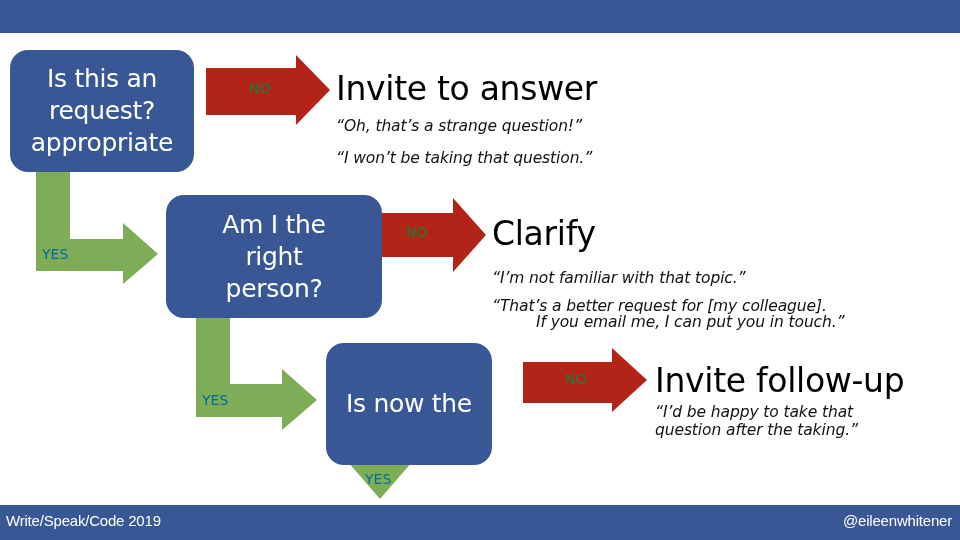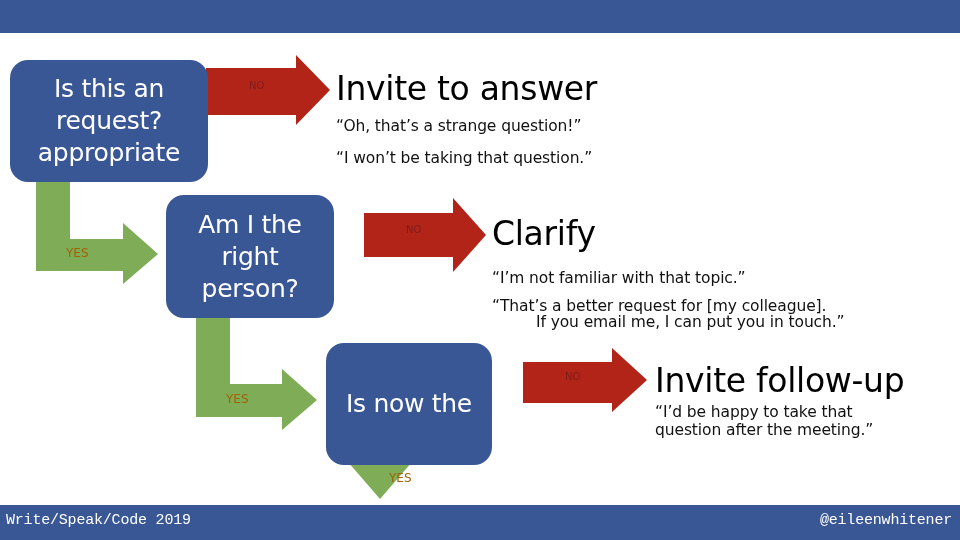--- a/index.html
+++ b/index.html
@@ -5,72 +5,72 @@
   html, body { margin: 0; padding: 0; }
   body {
     width: 960px; height: 540px; position: relative; overflow: hidden;
     background: #ffffff;
     font-family: "DejaVu Sans", "Liberation Sans", sans-serif;
   }
   .topbar { position: absolute; left: 0; top: 0; width: 960px; height: 33px; background: #3a5795; }
   .footer { position: absolute; left: 0; top: 505px; width: 960px; height: 35px; background: #3a5795; }
   .footer .left, .footer .right {
     position: absolute; top: 7px; color: #ffffff; font-size: 15px;
-    font-family: Liberation Mono, monospace; letter-spacing: -0.2px;
+    font-family: Liberation Sans, sans-serif; letter-spacing: -0.2px;
   }
   .footer .left { left: 6px; }
   .footer .right { right: 8px; }
 
   svg.shapes { position: absolute; left: 0; top: 0; }
 
   .box {
     position: absolute; background: #3a5795; border-radius: 18px;
     color: #ffffff; text-align: center; display: flex; flex-direction: column;
     justify-content: center; align-items: center;
     font-family: "DejaVu Sans", sans-serif; font-size: 25px; line-height: 32px;
     letter-spacing: -0.3px;
   }
   .box span { display: block; white-space: nowrap; }
 
   .label { position: absolute; font-family: "DejaVu Sans", sans-serif; }
-  .no-label { color: #7f1d1d; font-size: 10px; }
-  .yes-label { color: #a16207; font-size: 12px; margin-left: 24px; }
+  .no-label { color: #15803d; font-size: 14px; }
+  .yes-label { color: #0369a1; font-size: 14px; }
 
   .outcome {
     position: absolute; color: #000000; font-family: "DejaVu Sans", sans-serif;
   }
   .outcome .title { font-size: 33px; line-height: 38px; letter-spacing: -0.3px; white-space: nowrap; }
   .outcome .quote {
-    font-size: 15.5px; line-height: 17px; white-space: nowrap;
+    font-style: italic; font-size: 15.5px; line-height: 17px; white-space: nowrap;
     color: #111111; letter-spacing: -0.1px;
   }
 </style>
 </head>
 <body>
 
 <div class="topbar"></div>
 
 <svg class="shapes" width="960" height="540" viewBox="0 0 960 540">
 
   <path fill="#7fac56" d="M36,170 L70,170 L70,239 L123,239 L123,223 L158,254 L123,284 L123,271 L36,271 Z"></path>
   <path fill="#7fac56" d="M196,316 L230,316 L230,384 L282,384 L282,369 L317,400 L282,430 L282,417 L196,417 Z"></path>
   <path fill="#7fac56" d="M348,462 L412,462 L380,499 Z"></path>
 
   <path fill="#b22418" d="M206,68 L296,68 L296,55 L330,90 L296,125 L296,115 L206,115 Z"></path>
   <path fill="#b22418" d="M364,213 L453,213 L453,198 L486,235 L453,272 L453,257 L364,257 Z"></path>
   <path fill="#b22418" d="M523,362 L612,362 L612,348 L647,380 L612,412 L612,403 L523,403 Z"></path>
 </svg>
 
-<div class="box" style="left:10px; top:60px; width:198px; height:122px;text-align:center;">
+<div class="box" style="left:10px; top:50px; width:184px; height:122px;text-align:center;">
   <span>Is this an</span>
   <span>request?</span>
   <span>appropriate</span>
 </div>
 
-<div class="box" style="left:166px; top:195px; width:168px; height:123px;">
+<div class="box" style="left:166px; top:195px; width:216px; height:123px;">
   <span>Am I the</span>
   <span>right</span>
   <span>person?</span>
 </div>
 
 <div class="box" style="left:326px; top:343px; width:166px; height:122px;">
   <span>Is now the</span>
 </div>
 
 <div class="label no-label" style="left:249px; top:80px;">NO</div>
@@ -90,19 +90,19 @@
 <div class="outcome" style="left:492px; top:215px;">
   <div class="title">Clarify</div>
   <div class="quote" style="margin-top:17px;">“I’m not familiar with that topic.”</div>
   <div class="quote" style="margin-top:11px;">“That’s a better request for [my colleague].</div>
   <div class="quote" style="margin-top:-1px;margin-left:44px;">If you email me, I can put you in touch.”</div>
 </div>
 
 <div class="outcome" style="left:655px; top:362px;">
   <div class="title">Invite follow-up</div>
   <div class="quote" style="margin-top:4px;">“I’d be happy to take that</div>
-  <div class="quote" style="margin-top:1px;">question after the meeting.”</div>
+  <div class="quote" style="margin-top:1px;">question after the taking.”</div>
 </div>
 
 <div class="footer">
   <div class="left">Write/Speak/Code 2019</div>
   <div class="right">@eileenwhitener</div>
 </div>
 
 </body></html>

